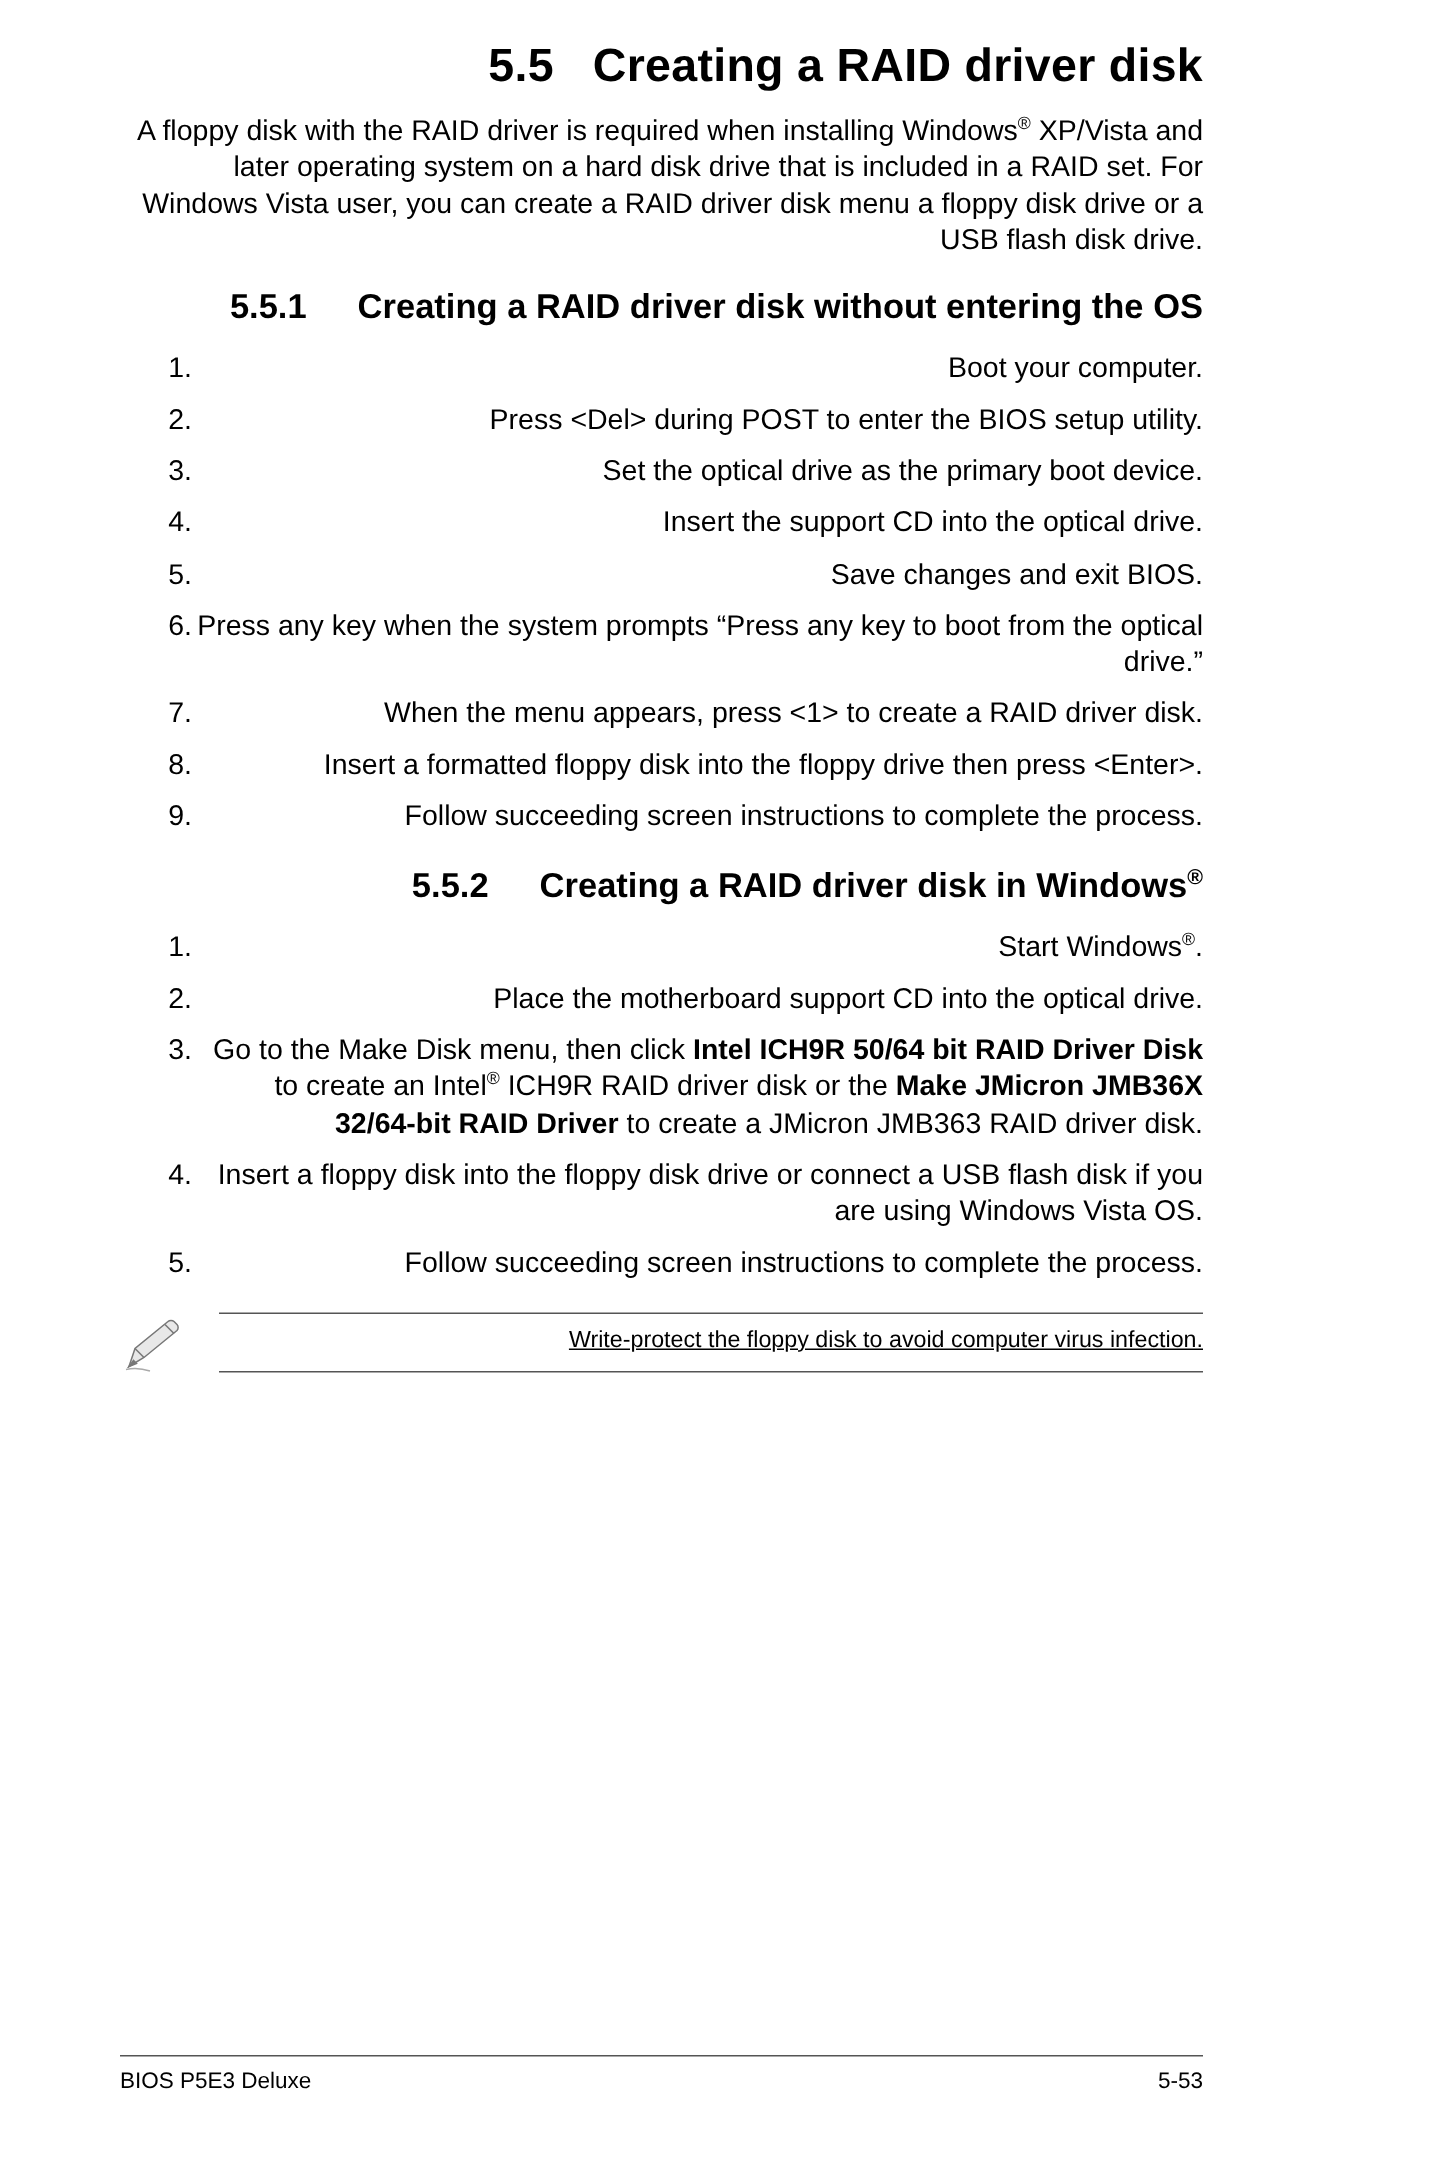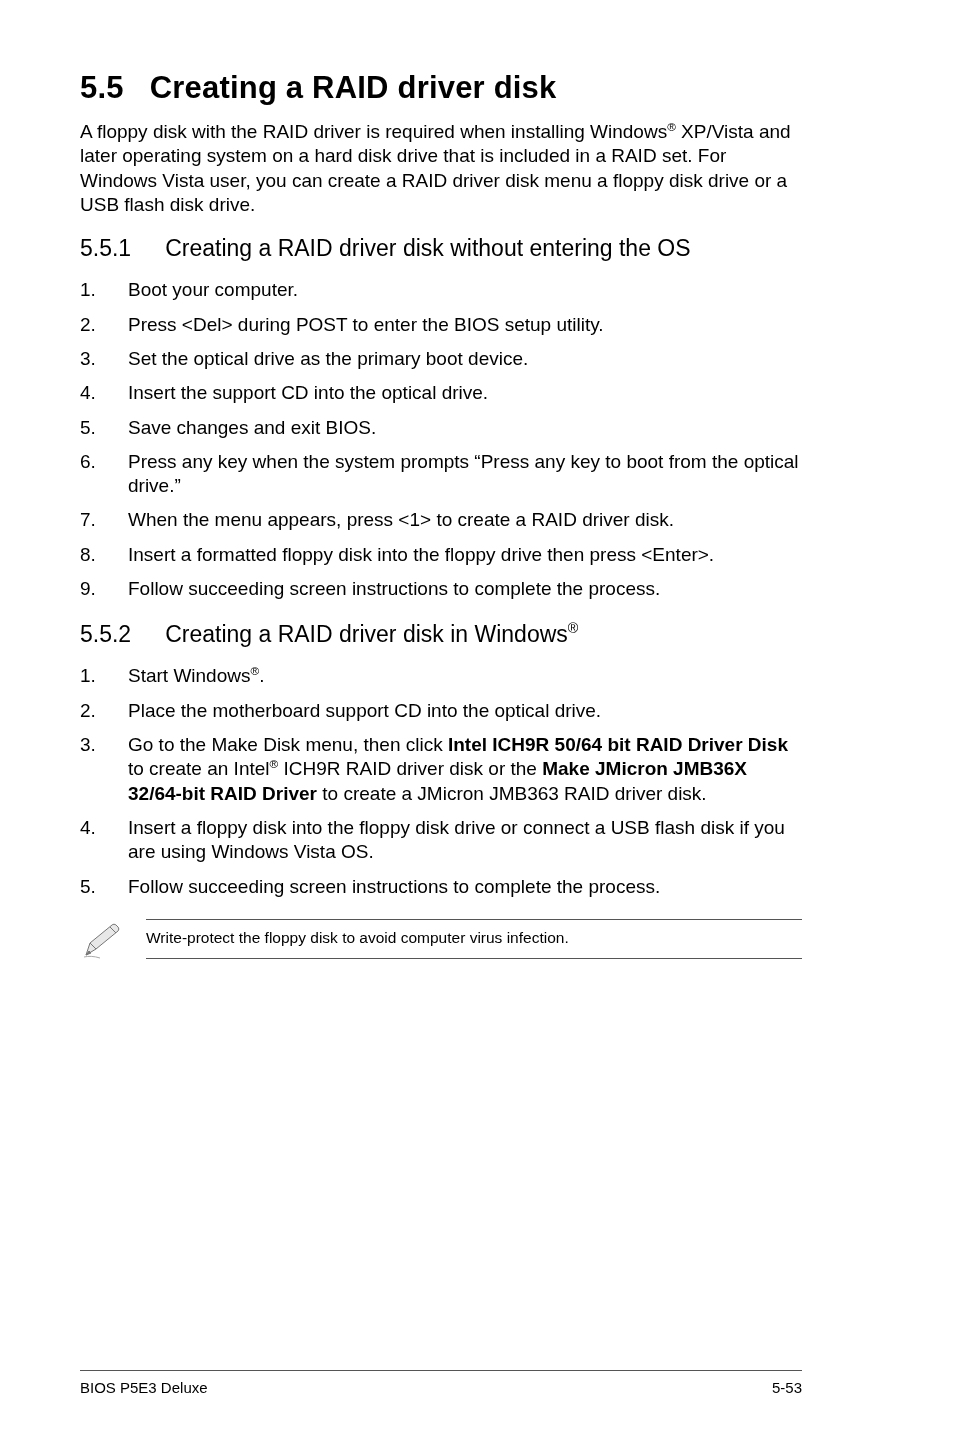--- a/index.html
+++ b/index.html
@@ -8,38 +8,39 @@
     padding: 0;
     background: #fff;
     font-family: Arial, Helvetica, sans-serif;
     color: #000;
     width: 954px;
   }
   .page {
     box-sizing: border-box;
     width: 882px;
     min-height: 1438px;
-    padding: 70px 80px 40px 80px;
+    padding: 26px 80px 40px 80px;
     position: relative;
+    text-align: right;
   }
   h1.main-heading {
     font-size: 31px;
     font-weight: bold;
     margin: 0 0 14px 0;
     letter-spacing: 0.2px;
   }
   h1.main-heading .num { display: inline-block; margin-right: 26px; }
   p.intro {
     font-size: 19px;
     line-height: 1.28;
     margin: 0 0 18px 0;
   }
   h2.sub-heading {
     font-size: 23px;
-    font-weight: normal;
+    font-weight: bold;
     margin: 0 0 16px 0;
   }
   h2.sub-heading .num { display: inline-block; margin-right: 34px; }
   p.lead {
     font-size: 19px;
     margin: 0 0 10px 0;
   }
   ol.steps {
     list-style: none;
     padding: 0;
@@ -56,20 +57,21 @@
   }
   ol.steps li .t {
     flex: 1 1 auto;
   }
   sup { font-size: 0.62em; vertical-align: super; line-height: 0; }
   .note-row {
     display: flex;
     align-items: flex-start;
     gap: 22px;
     margin-top: 18px;
+    text-decoration: underline;
   }
   .note-row .icon {
     flex: 0 0 44px;
     padding-top: 2px;
   }
   .note-row .note-body {
     flex: 1 1 auto;
     border-top: 1px solid #555;
     border-bottom: 1px solid #555;
     padding: 8px 0 10px 0;

